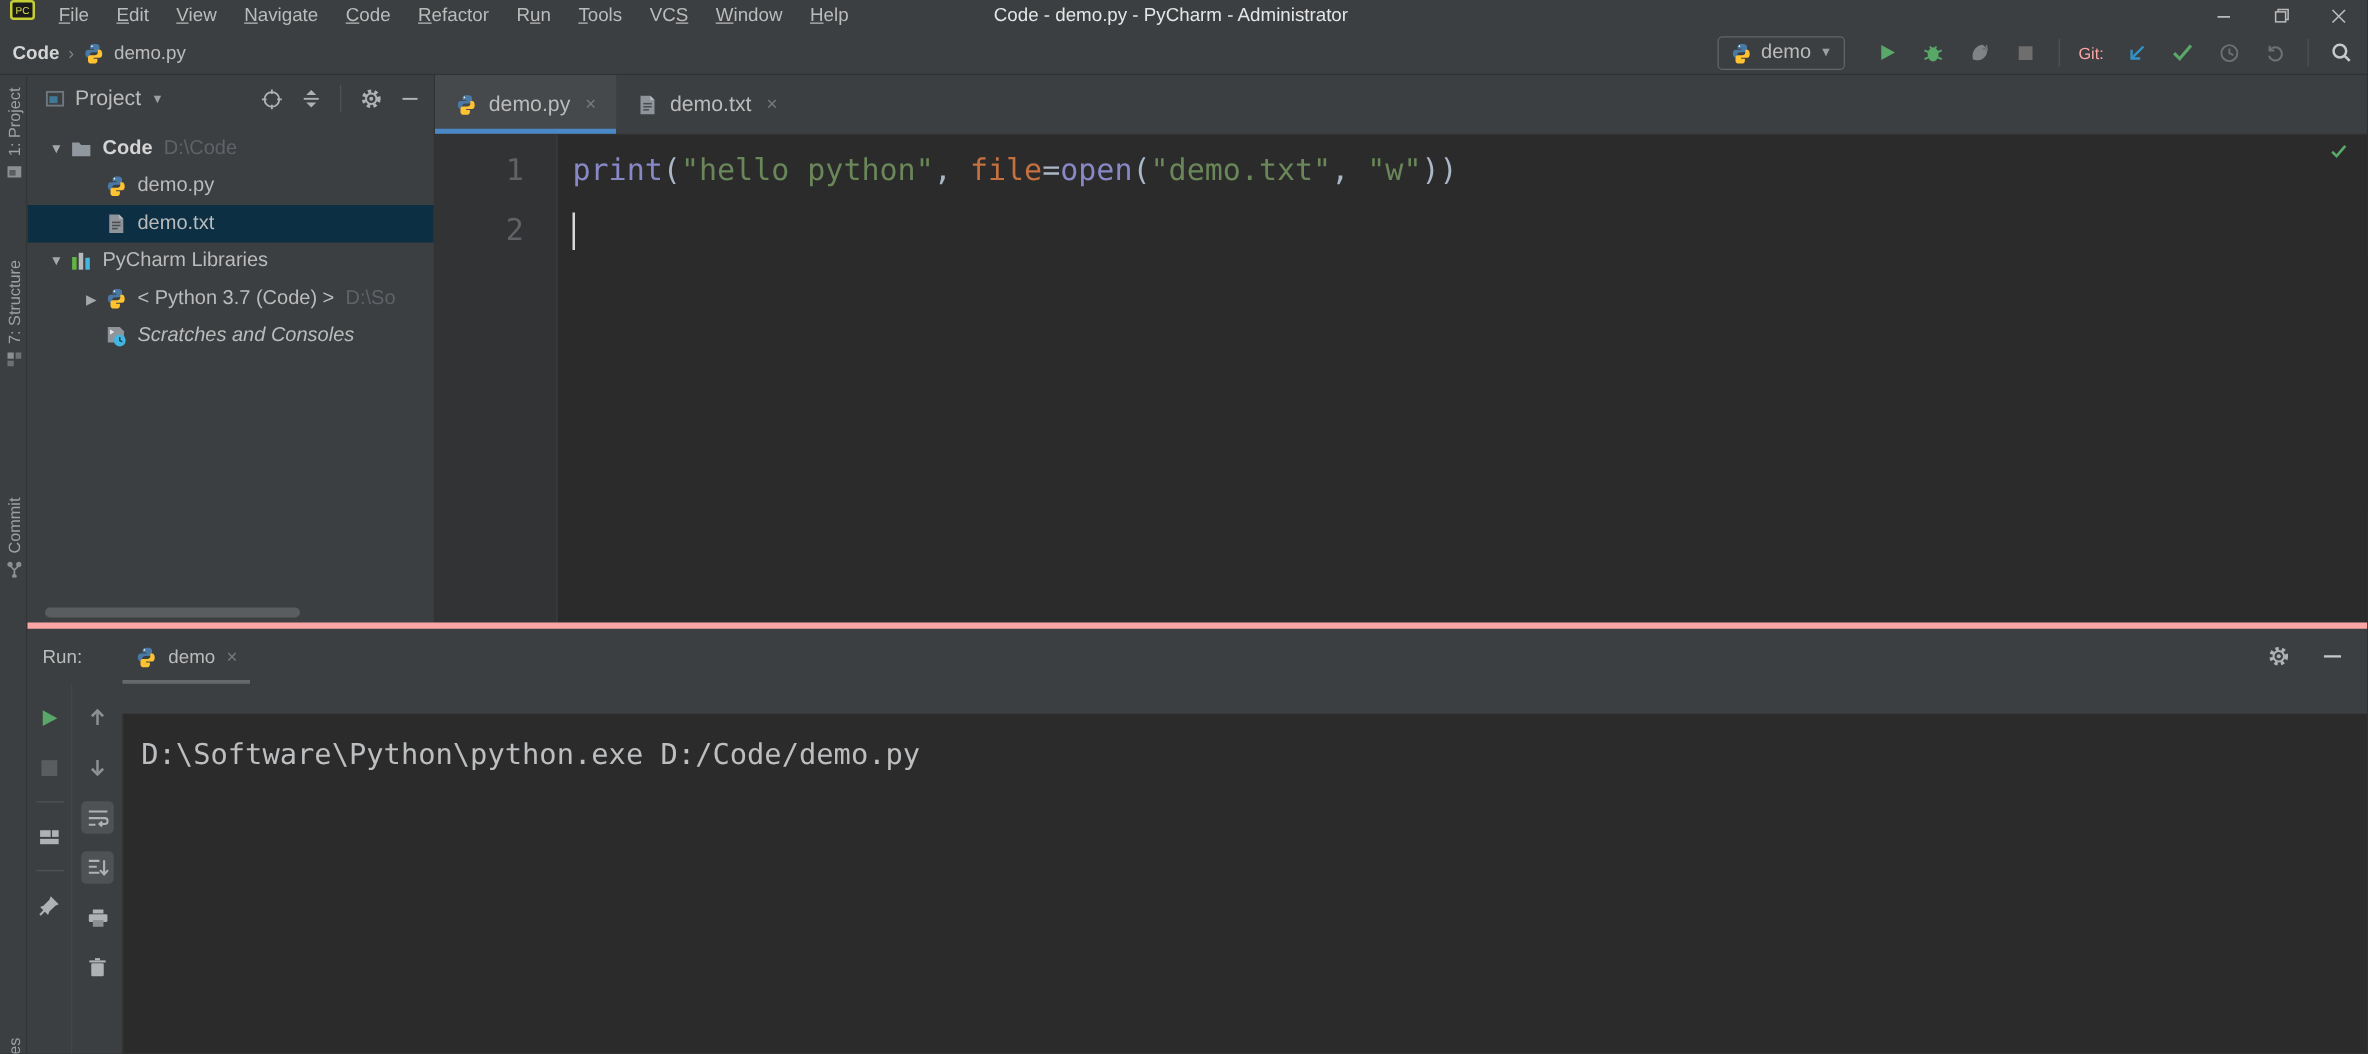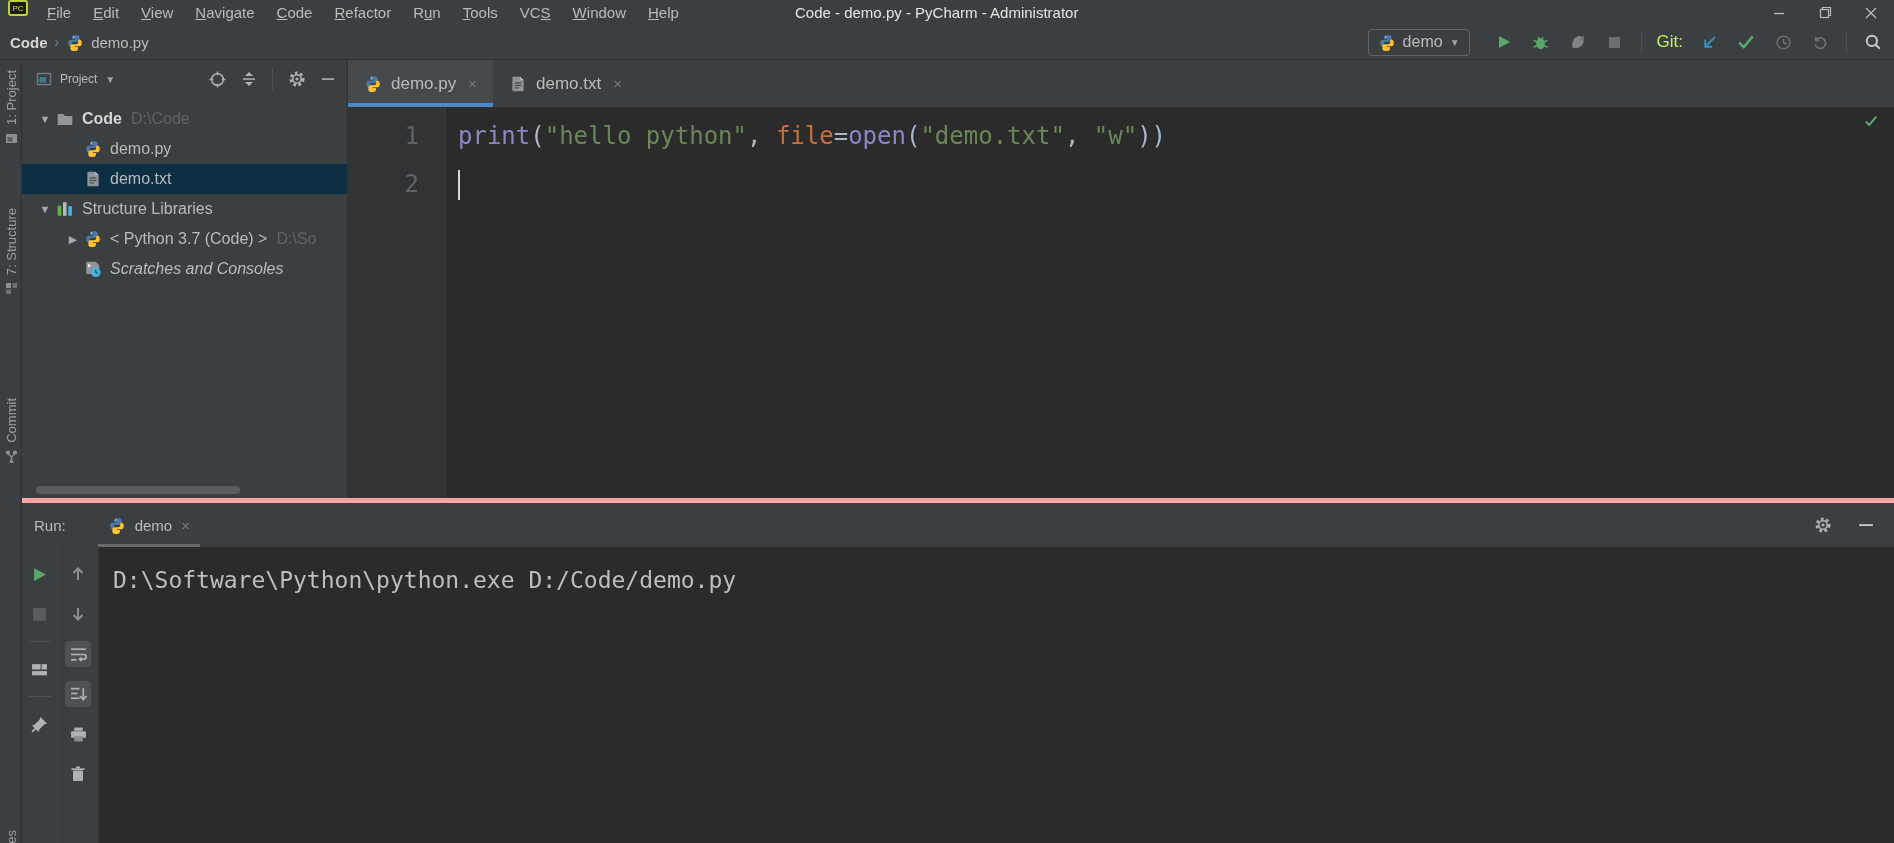--- a/index.html
+++ b/index.html
@@ -25,34 +25,34 @@
             display:flex; align-items:center; padding:0 10px; border-bottom:1px solid #323232; }
   .breadcrumb { display:flex; align-items:center; gap:7px; font-size:15px; }
   .crumb-root { font-weight:bold; color:#D5D5D5; }
   .crumb-sep { color:#7F8487; font-size:14px; }
   .nav-right { margin-left:auto; display:flex; align-items:center; gap:15px; }
   .run-combo { display:flex; align-items:center; gap:7px; border:1px solid #646464; border-radius:4px;
                height:27px; padding:0 9px; margin-right:8px; }
   .run-combo .caret { color:#9DA0A2; font-size:10px; }
   .vsep { width:1px; height:22px; background:#515151; }
   .nbtn { width:22px; height:22px; display:flex; align-items:center; justify-content:center; }
-  .git-label { font-size:17px; color:#bef264; }
+  .git-label { font-size:13px; color:#fca5a5; }
 
   
   .strip { position:absolute; left:0; top:60px; width:22px; bottom:0; background:#3C3F41;
            border-right:1px solid #323232; }
   .vbtn { position:absolute; left:0; width:22px; display:flex; flex-direction:column; align-items:center; gap:6px; }
   .vlabel { writing-mode:vertical-rl; transform:rotate(180deg); font-size:13px; color:#9DA0A2; white-space:nowrap; }
   .mini-ic { width:13px; height:13px; }
 
   
   .project { position:absolute; left:22px; top:60px; width:326px; height:438px; background:#3C3F41;
              border-right:1px solid #323232; }
   .proj-header { height:38px; display:flex; align-items:center; padding:0 12px 0 14px; gap:8px; }
-  .proj-title { font-size:12px; color:#BBBBBB; }
+  .proj-title { font-size:17px; color:#BBBBBB; }
   .hdr-caret { color:#9DA0A2; font-size:10px; margin-right:4px; }
   .proj-actions { margin-left:auto; display:flex; align-items:center; gap:15px; }
   .tree { margin-top:6px; overflow:hidden; }
   .tree-row { height:30px; display:flex; align-items:center; font-size:16px; white-space:nowrap; overflow:hidden; }
   .tree-row.selected { background:#0d2f44; }
   .chev { width:22px; text-align:center; color:#A5A7A9; font-size:11px; flex:0 0 22px; }
   .tree-ic { width:18px; height:18px; flex:0 0 18px; margin-right:8px; }
   .tree-label { color:#BBBBBB; }
   .tree-label.bold { font-weight:bold; color:#D4D4D4; }
   .tree-path { color:#5F6367; margin-left:9px; }
@@ -86,21 +86,21 @@
   .run-tab-underline { position:absolute; left:0; right:0; bottom:0; height:3px; background:#66696B; }
   .run-hdr-actions { margin-left:auto; display:flex; align-items:center; gap:26px; }
   .run-body { position:absolute; top:44px; left:0; right:0; bottom:0; display:flex; }
   .rtb { width:36px; background:#3C3F41; display:flex; flex-direction:column; align-items:center; padding-top:14px; gap:14px; }
   .rtb1 { border-right:1px solid #45484A; }
   .rtb2 { width:40px; }
   .tool-sep { width:22px; height:1px; background:#515151; }
   .tglbtn { width:26px; height:26px; background:#4F5254; border-radius:4px; display:flex; align-items:center; justify-content:center; }
   .plainbtn { width:26px; height:26px; display:flex; align-items:center; justify-content:center; }
   .console { flex:1; background:#2B2B2B; border-left:1px solid #323232; padding:16px 0 0 14px;
-             font-family:"DejaVu Sans Mono", monospace; font-size:23px; line-height:35px; color:#BCBEC0; }
+             font-family:"DejaVu Sans Mono", monospace; font-size:23px; line-height:35px; color:#BCBEC0;margin-top:24px; }
   .console div { white-space:pre; }
 </style>
 </head>
 <body>
 
 <div class="app">
 
   <div class="titlebar">
     <div class="logo">PC</div>
     <nav class="menubar" id="menubar">
@@ -313,21 +313,21 @@
             </svg></span>
           <span class="tree-label">demo.txt</span>
         </div>
         <div class="tree-row" style="padding-left: 12px;">
           <span class="chev">▼</span>
           <span class="tree-ic"><svg width="18" height="18" viewBox="0 0 16 16">
               <rect x="1.5" y="5" width="3.2" height="9" fill="#62B543"></rect>
               <rect x="6.2" y="2" width="3.2" height="12" fill="#B7BabB"></rect>
               <rect x="10.9" y="5.5" width="3.2" height="8.5" fill="#40B6E0"></rect>
             </svg></span>
-          <span class="tree-label">Structure Libraries</span>
+          <span class="tree-label">PyCharm Libraries</span>
         </div>
         <div class="tree-row" style="padding-left: 40px;">
           <span class="chev">▶</span>
           <span class="tree-ic"><svg width="18" height="18" viewBox="0 0 16 16">
               <path d="M7.9 1C6 1 5.4 2 5.4 3.1v1.3h2.7v.7H3.9C2.6 5.1 2 6.4 2 7.9s.6 2.9 1.9 2.9h1.2V8.9c0-1.2 1-2 2.2-2h3.2c1 0 1.6-.8 1.6-1.8V3.1C12.1 2 11.4 1 9.6 1H7.9z" fill="#4A79A5"></path>
               <path d="M8.1 15c1.9 0 2.5-1 2.5-2.1v-1.3H7.9v-.7h4.2c1.3 0 1.9-1.3 1.9-2.8s-.6-2.9-1.9-2.9h-1.2v1.9c0 1.2-1 2-2.2 2H5.5c-1 0-1.6.8-1.6 1.8v2C3.9 14 4.6 15 6.4 15h1.7z" fill="#FFC331"></path>
               <circle cx="6.7" cy="2.6" r=".6" fill="#E8F1F8"></circle>
             </svg></span>
           <span class="tree-label">&lt; Python 3.7 (Code) &gt;</span>
           <span class="tree-path">D:\So</span>

